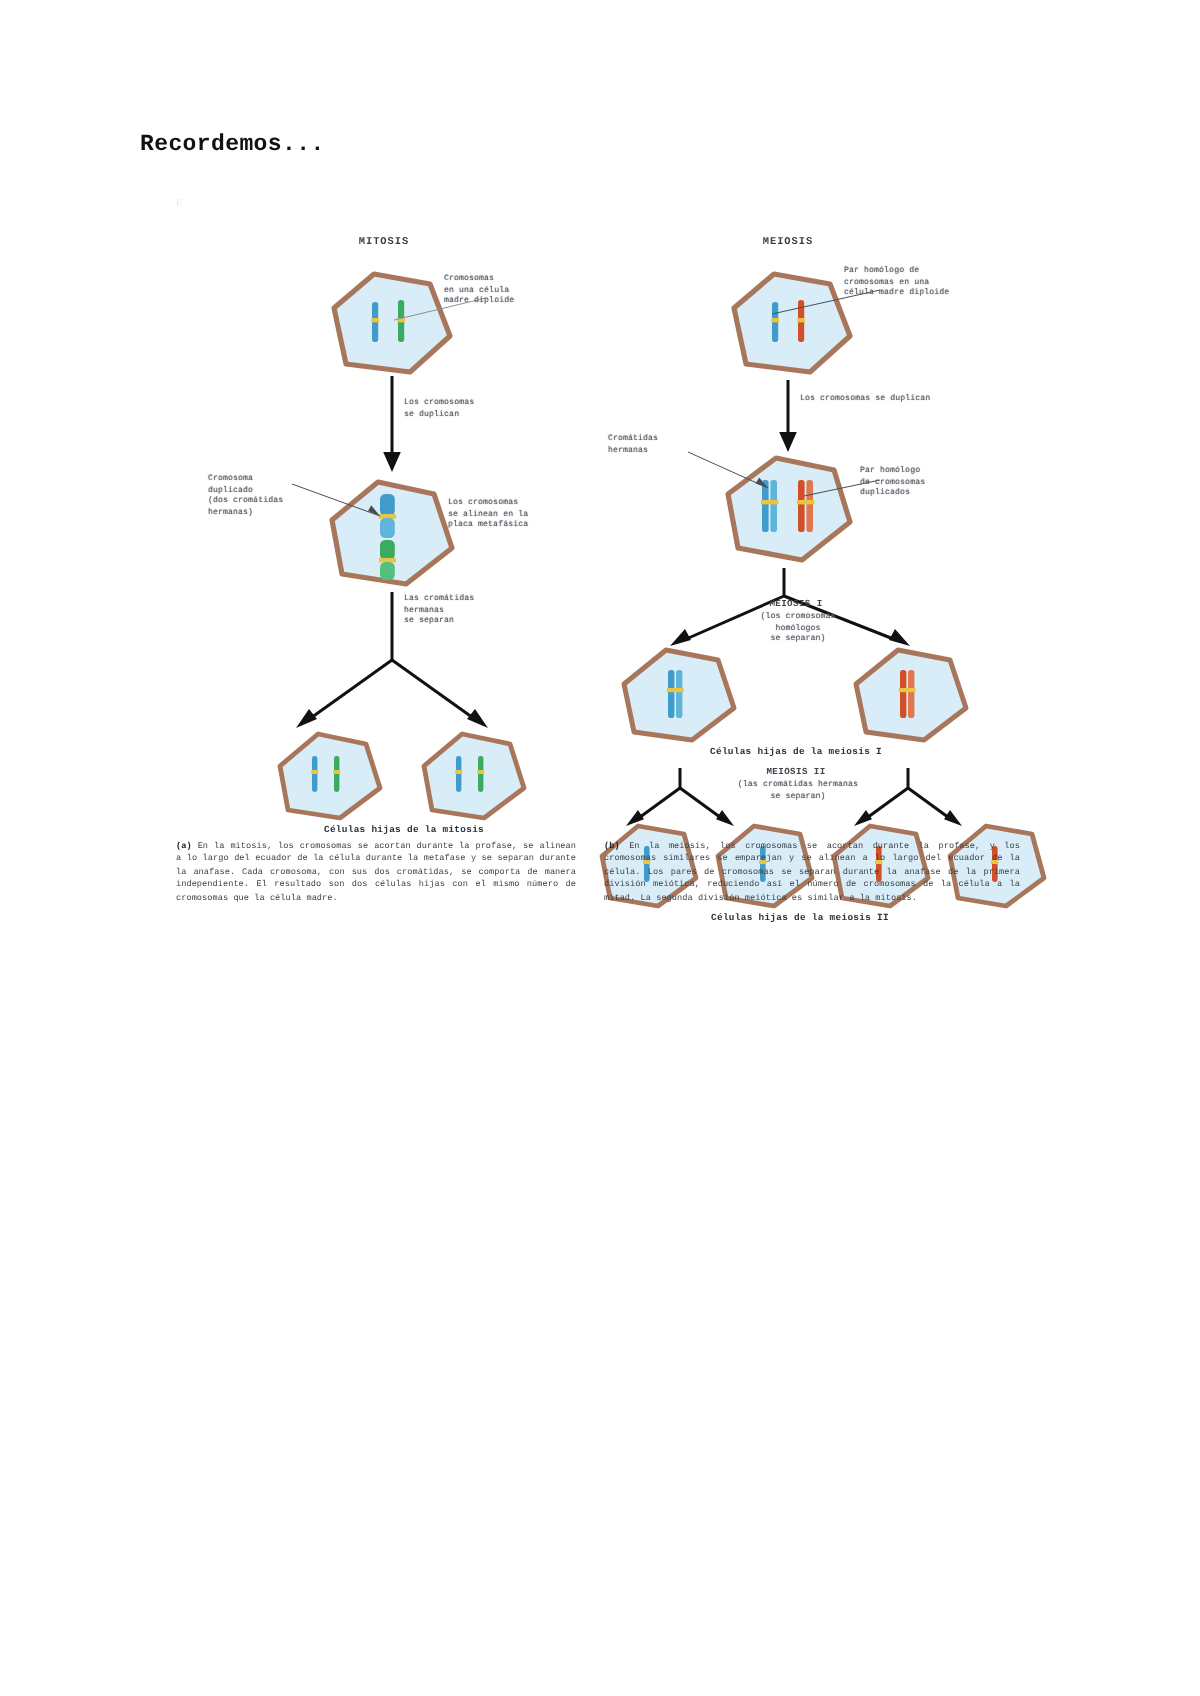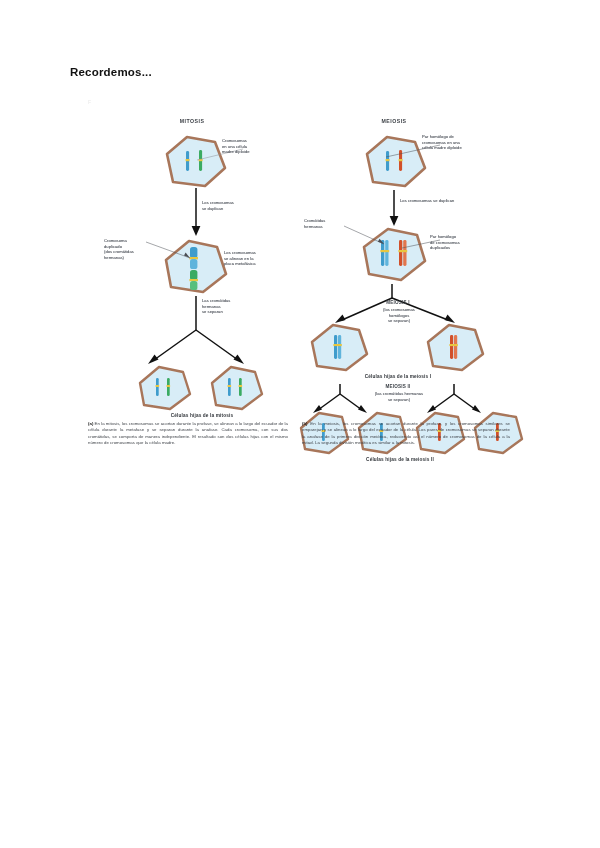--- a/index.html
+++ b/index.html
@@ -1,21 +1,21 @@
 <!DOCTYPE html>
 <html><head>
 <meta charset="utf-8">
 <style>
   html,body{margin:0;padding:0;}
   body{
     width:600px;height:848px;background:#ffffff;
     font-family:"Liberation Sans",sans-serif;
     color:#1a1a1a;overflow:hidden;position:relative;
   }
-  .page{position:absolute;inset:0;background:#fff;}
+  .page{position:absolute;inset:0;background:#fff;font-family:Liberation Mono, monospace;}
 
   .doc-title{
     position:absolute;left:70px;top:66px;
     font-size:11.5px;font-weight:700;color:#111;letter-spacing:.2px;
   }
   .faint-mark{
     position:absolute;left:88px;top:99px;width:42px;height:7px;
     font-size:5px;color:#e9e9e9;overflow:hidden;white-space:nowrap;
   }
 

